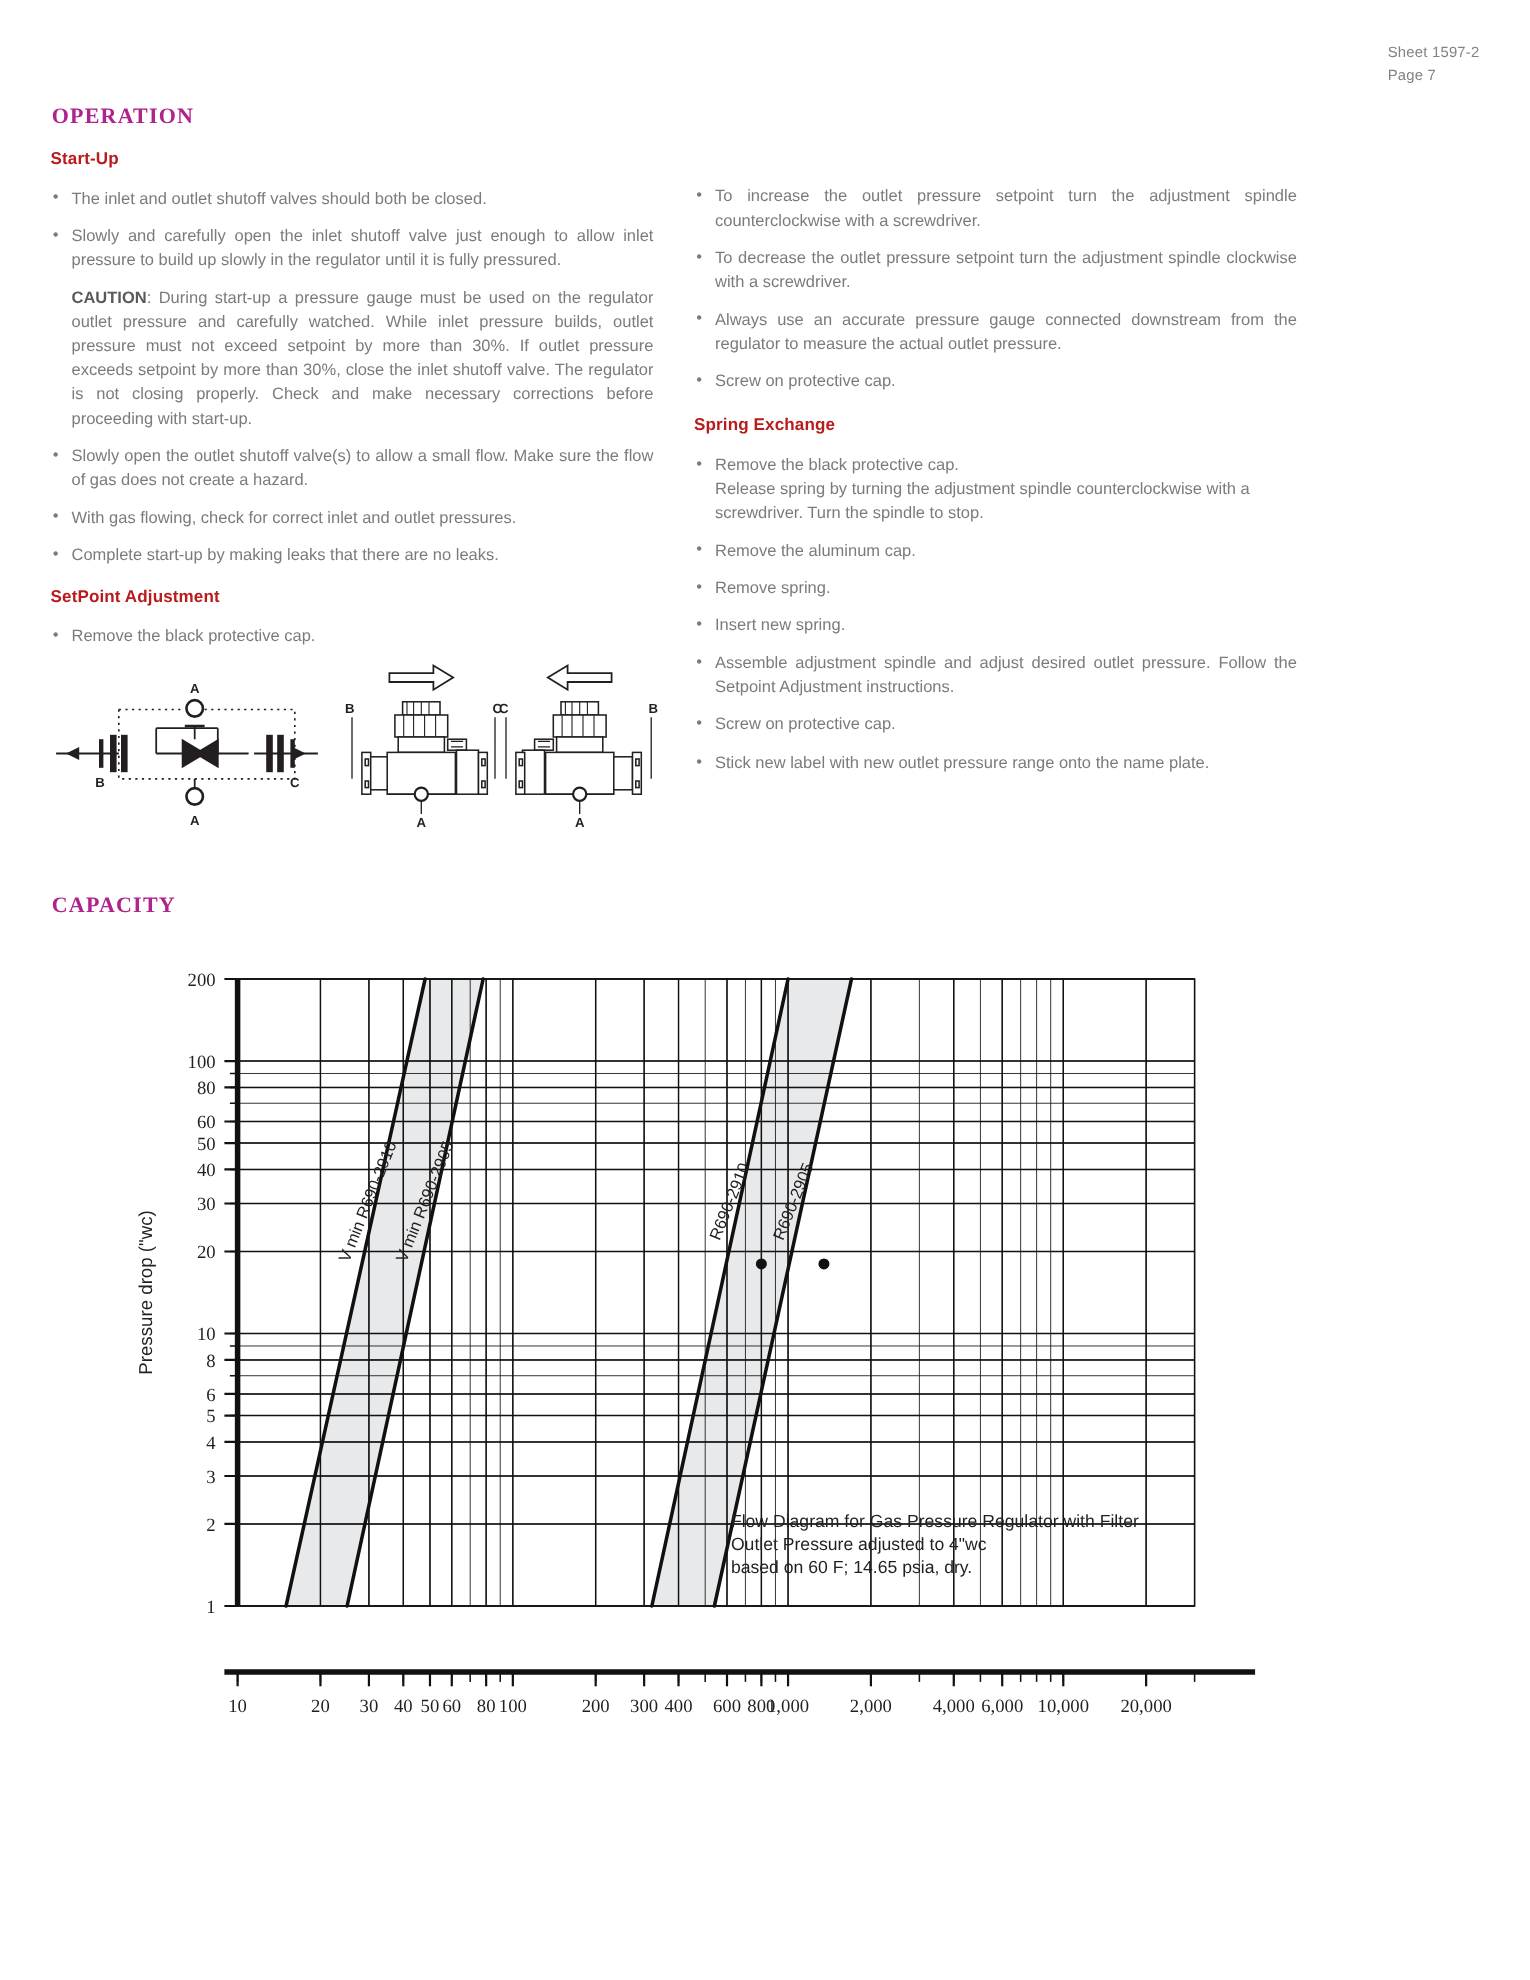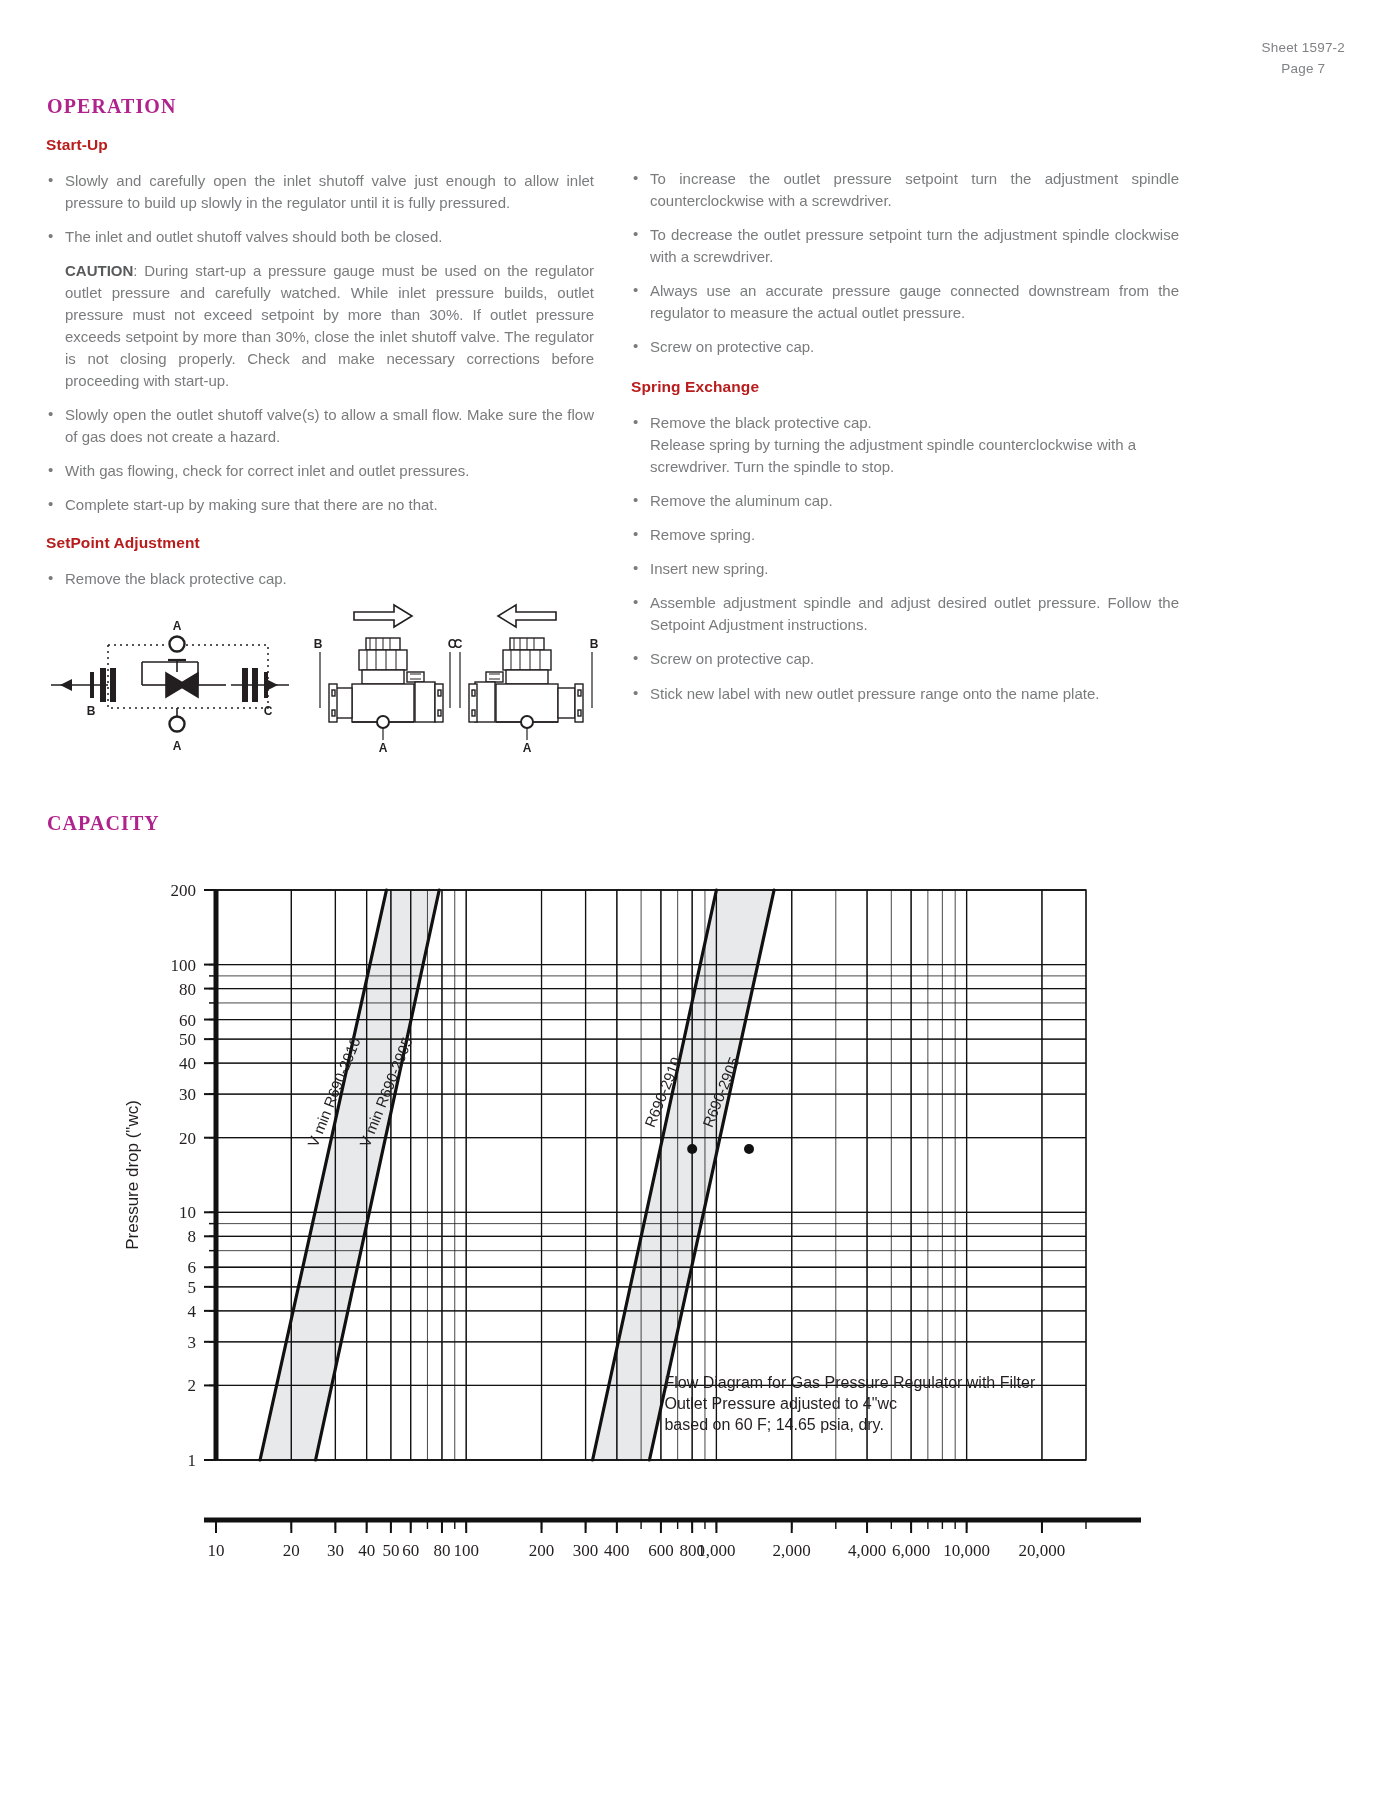--- a/index.html
+++ b/index.html
@@ -6,21 +6,21 @@
   body{
     width:1391px;height:1800px;position:relative;
     font-family:"Liberation Sans","DejaVu Sans",sans-serif;
     color:#6f7072;
     -webkit-font-smoothing:antialiased;
   }
   .page{position:absolute;inset:0;}
 
   
   .doc-header{
-    position:absolute;top:38px;right:46px;text-align:center;
+    position:absolute;top:38px;right:46px;text-align:left;
     font-size:13.5px;color:#808285;line-height:1.55;letter-spacing:.2px;
   }
 
   
   .sec-heading{
     position:absolute;
     color:#b0228c;
     font-size:20px;letter-spacing:1.1px;font-weight:700;
     font-family:"Liberation Serif","DejaVu Serif",serif;
   }
@@ -70,30 +70,30 @@
     <div>Page 7</div>
   </div>
 
   <div class="sec-heading" id="h-operation">OPERATION</div>
   <div class="sec-heading" id="h-capacity">CAPACITY</div>
 
   <div class="col" id="col-left">
     <div class="sub-heading">Start-Up</div>
 
     <ul class="blist">
+      <li>The inlet and outlet shutoff valves should both be closed.</li>
       <li>Slowly and carefully open the inlet shutoff valve just enough to allow inlet pressure to build up slowly in the regulator until it is fully pressured.</li>
-      <li>The inlet and outlet shutoff valves should both be closed.</li>
     </ul>
 
     <p class="note"><b>CAUTION</b><span>: During start-up a pressure gauge must be used on the regulator outlet pressure and carefully watched. While inlet pressure builds, outlet pressure must not exceed setpoint by more than 30%. If outlet pressure exceeds setpoint by more than 30%, close the inlet shutoff valve. The regulator is not closing properly. Check and make necessary corrections before proceeding with start-up.</span></p>
 
     <ul class="blist">
       <li>Slowly open the outlet shutoff valve(s) to allow a small flow. Make sure the flow of gas does not create a hazard.</li>
       <li>With gas flowing, check for correct inlet and outlet pressures.</li>
-      <li>Complete start-up by making sure that there are no that.</li>
+      <li>Complete start-up by making leaks that there are no leaks.</li>
     </ul>
 
     <div class="sub-heading gap-top">SetPoint Adjustment</div>
     <ul class="blist">
       <li>Remove the black protective cap.</li>
     </ul>
   </div>
 
   <div class="col" id="col-right">
     <ul class="blist">

